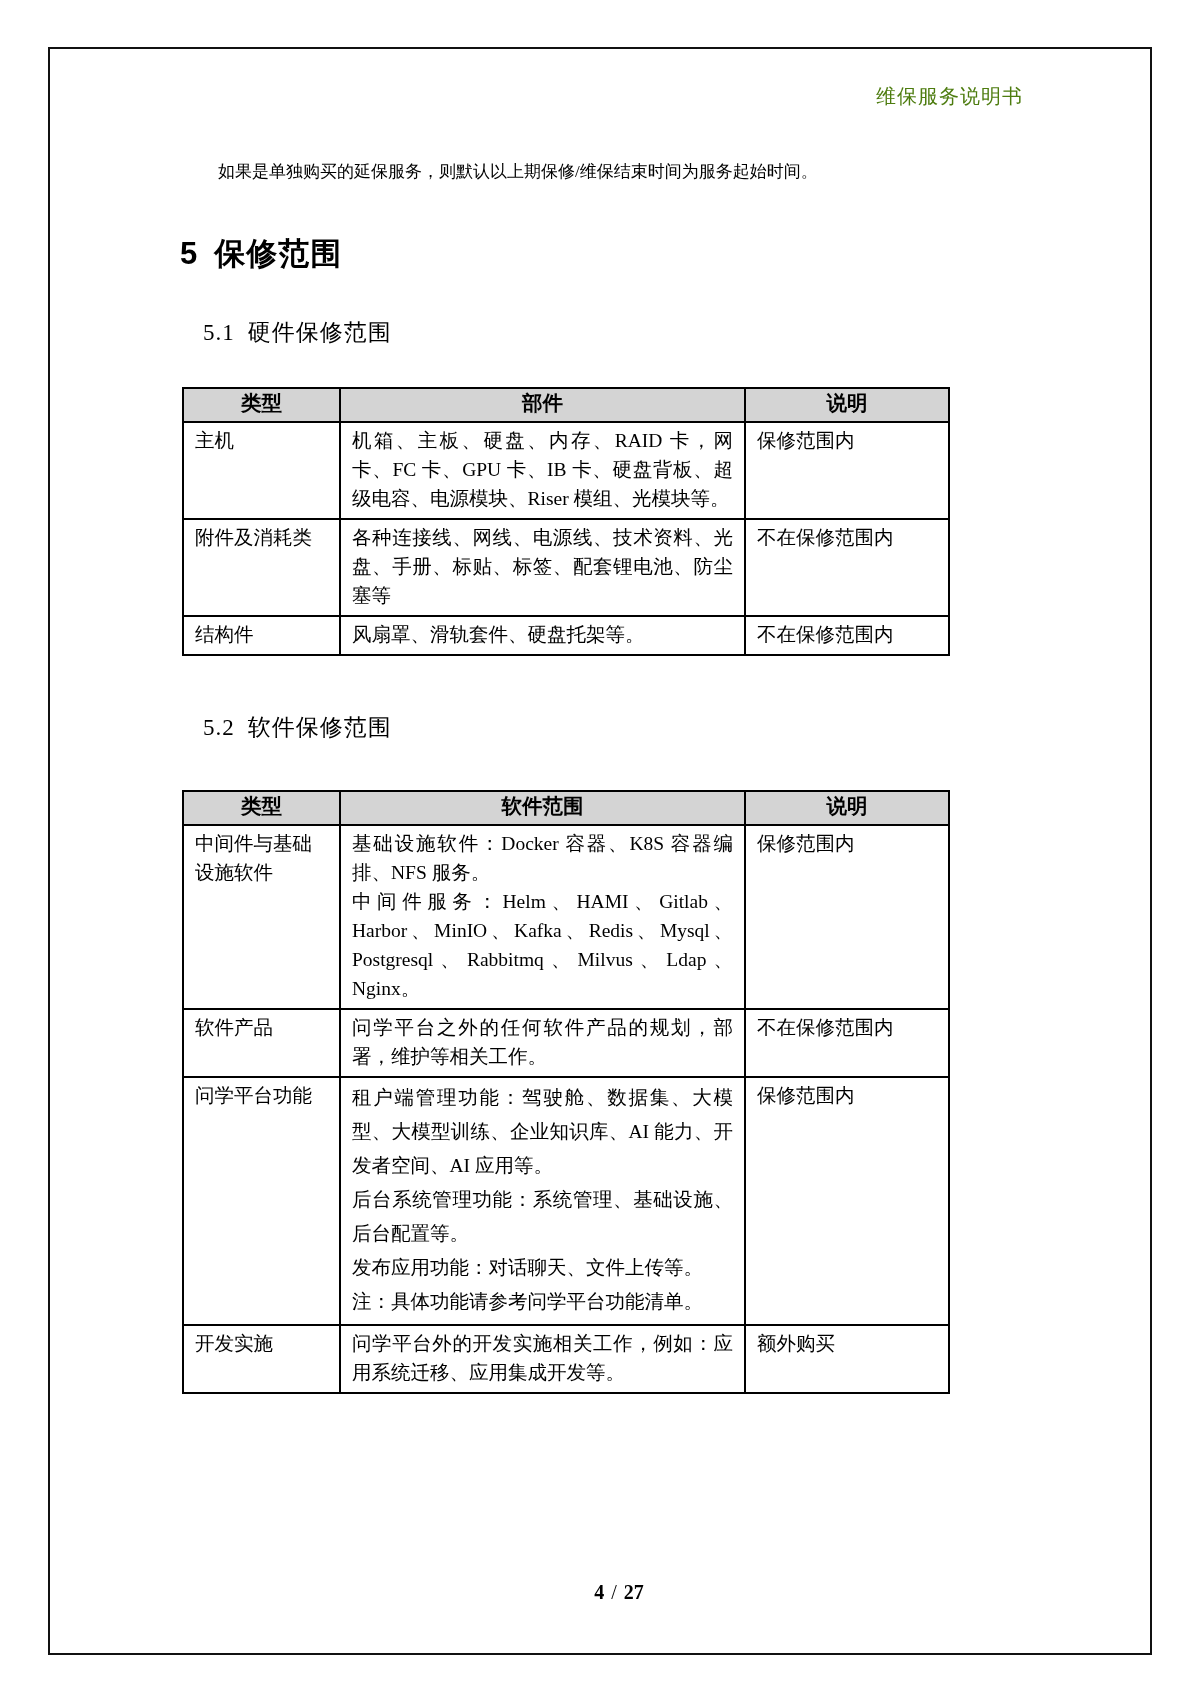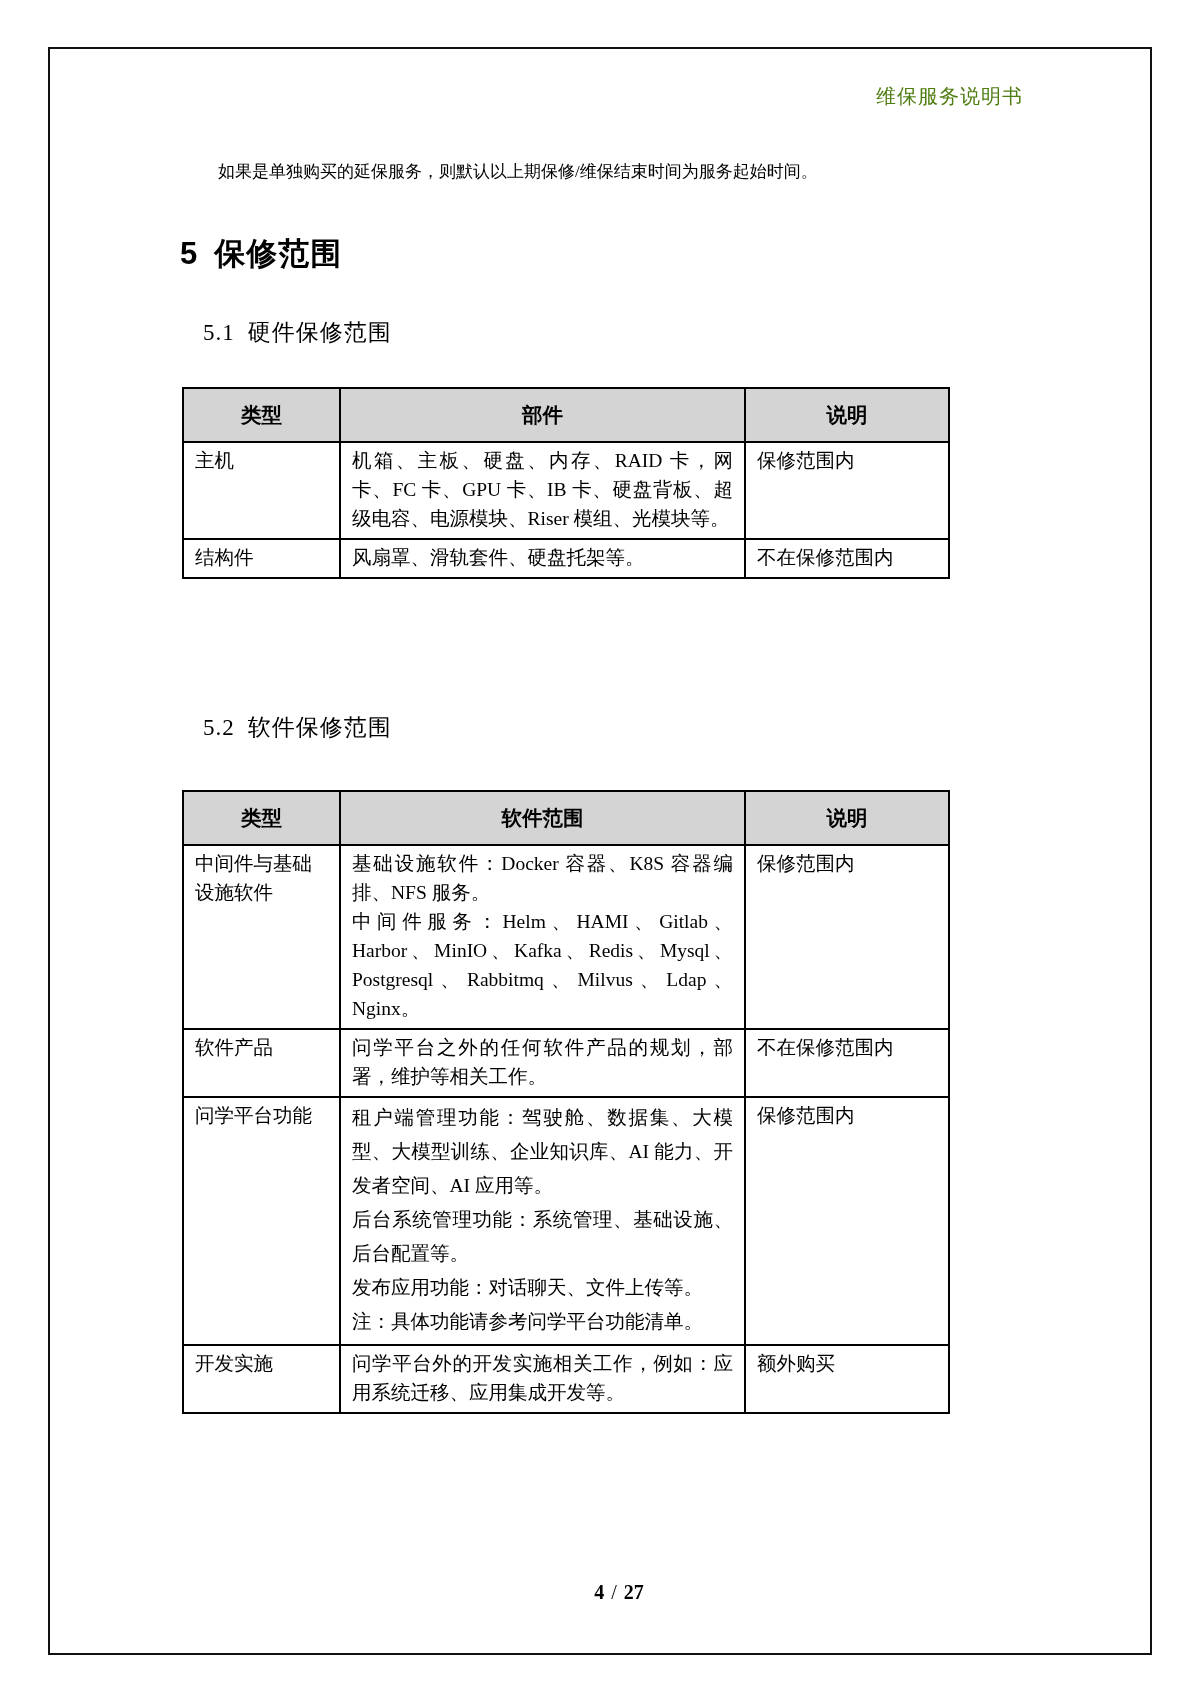--- a/index.html
+++ b/index.html
@@ -48,21 +48,21 @@
     font-size: 19.5px;
   }
   #hw-table { top: 387px; }
   #sw-table { top: 790px; }
   .tbl th, .tbl td {
     border: 2px solid #000; box-sizing: border-box;
     vertical-align: top; text-align: left;
   }
   .tbl th {
     background: #d4d4d4; font-weight: bold; text-align: center;
-    font-size: 20.5px; padding: 12px 4px; height: 34px;
+    font-size: 20.5px; padding: 0 4px; height: 34px;
   }
   .tbl td { padding: 3px 11px 5px 11px; line-height: 29px; }
   .tbl td p { margin: 0; text-align: justify; }
   .cell-type { text-align: justify; }
   
   #sw-table tbody tr:nth-child(3) td p { line-height: 34px; }
 
   .page-footer {
     position: absolute; left: 0; top: 1581px; width: 100%;
     text-align: center; font-size: 20px; padding-left: 19px;
@@ -100,20 +100,27 @@
         <th>说明</th>
       </tr>
     </thead>
   <tbody>
       <tr>
         <td class="cell-type">主机</td>
         <td class="cell-scope">
           <p>机箱、主板、硬盘、内存、RAID 卡，网卡、FC 卡、GPU 卡、IB 卡、硬盘背板、超级电容、电源模块、Riser 模组、光模块等。</p>
         </td>
         <td class="cell-note">保修范围内</td>
+      </tr>
+      <tr>
+        <td class="cell-type">附件及消耗类</td>
+        <td class="cell-scope">
+          <p>各种连接线、网线、电源线、技术资料、光盘、手册、标贴、标签、配套锂电池、防尘塞等</p>
+        </td>
+        <td class="cell-note">不在保修范围内</td>
       </tr>
       <tr>
         <td class="cell-type">结构件</td>
         <td class="cell-scope">
           <p>风扇罩、滑轨套件、硬盘托架等。</p>
         </td>
         <td class="cell-note">不在保修范围内</td>
       </tr>
     </tbody>
 </table>

